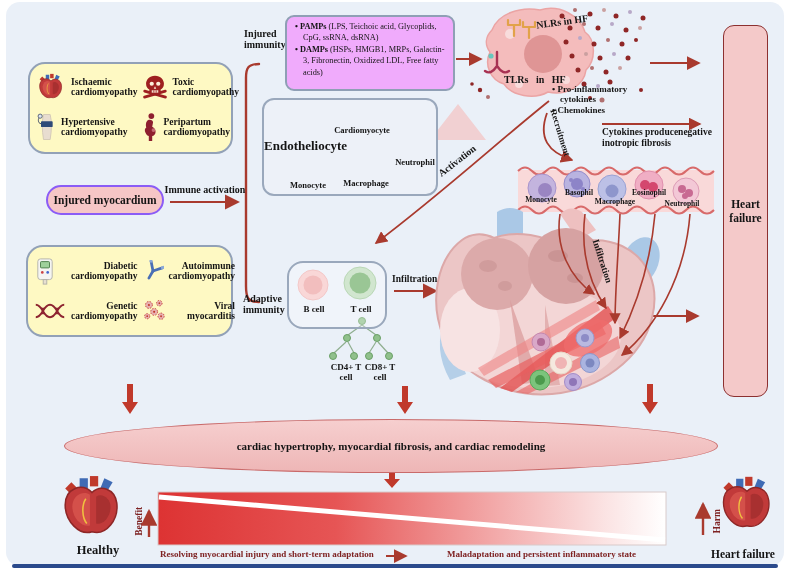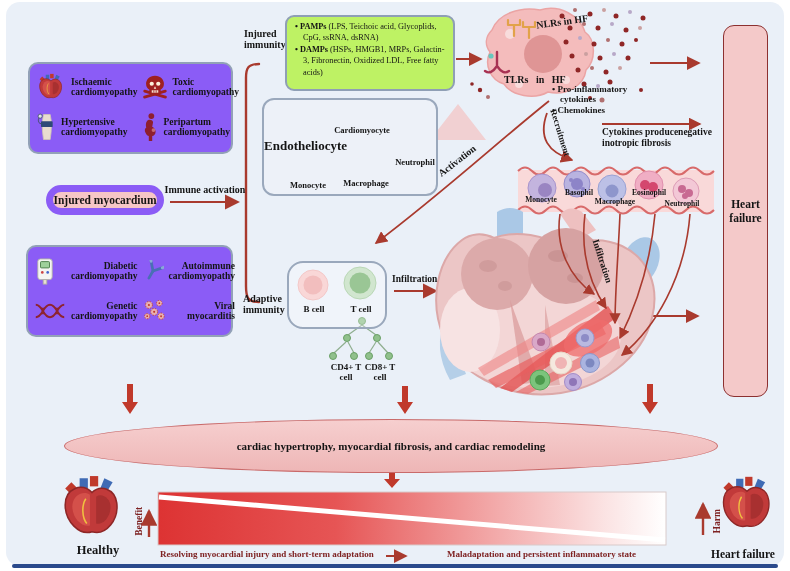--- a/index.html
+++ b/index.html
@@ -5,34 +5,34 @@
   html,body{margin:0;padding:0;background:#ffffff;}
   .page{position:relative;width:790px;height:571px;overflow:hidden;
         font-family:"Liberation Serif","DejaVu Serif",serif;color:#141414;}
   .frame{position:absolute;left:6px;top:2px;width:778px;height:564px;
          background:#eaf0f8;border-radius:14px;}
   .blueline{position:absolute;left:12px;top:564px;width:766px;height:4px;
             background:#2b4a8c;border-radius:3px;}
   .overlay{position:absolute;left:0;top:0;pointer-events:none;}
   .t{position:absolute;font-weight:700;line-height:1.12;}
   .ctr{text-align:center;}
-  .cause-box{position:absolute;background:#8b5cf6;border:2px solid #92a1b7;border-radius:10px;
+  .cause-box{position:absolute;background:#fef9c3;border:2px solid #92a1b7;border-radius:17px;
              display:grid;grid-template-columns:1fr 1fr;align-items:center;
              padding:4px 6px;box-sizing:border-box;column-gap:4px;}
   .cause-item{display:flex;align-items:center;gap:5px;}
   .cause-item .lbl{font-size:9.5px;font-weight:700;line-height:1.12;}
   .ic{display:inline-flex;flex:0 0 auto;}
-  .pamps{position:absolute;left:285px;top:15px;width:170px;height:76px;background:#bef264;
+  .pamps{position:absolute;left:285px;top:15px;width:170px;height:76px;background:#f0abfc;
          border:2px solid #8f9fb5;border-radius:9px;box-sizing:border-box;
          padding:4px 6px 2px 7px;font-size:8.3px;line-height:1.38;}
   .bullet{padding-left:9px;text-indent:-8px;}
   .bullet::before{content:"\2022\00a0";font-weight:700;}
   .bullet b{margin-right:2px;}
   .oval-injured{position:absolute;left:46px;top:185px;width:118px;height:30px;
-        background:#f6c6c6;border:7px solid #8b5cf6;border-radius:18px;
+        background:#f6c6c6;border:2px solid #8b5cf6;border-radius:18px;
         display:flex;align-items:center;justify-content:center;
         font-size:11.5px;font-weight:700;box-sizing:border-box;}
   .cellbox{position:absolute;left:262px;top:98px;width:176px;height:98px;
         background:#edf1f8;border:2px solid #9aa8bc;border-radius:12px;box-sizing:border-box;}
   .btbox{position:absolute;left:287px;top:261px;width:100px;height:68px;
         background:rgba(255,255,255,0.30);border:2px solid #9aa8bc;border-radius:16px;box-sizing:border-box;}
   .hfbar{position:absolute;left:723px;top:25px;width:45px;height:372px;background:#f4c9c9;
         border:1.5px solid #8c3030;border-radius:11px;display:flex;align-items:center;justify-content:center;
         font-size:11.5px;font-weight:700;text-align:center;line-height:1.25;box-sizing:border-box;}
   .oval-outcome{position:absolute;left:64px;top:419px;width:654px;height:54px;

